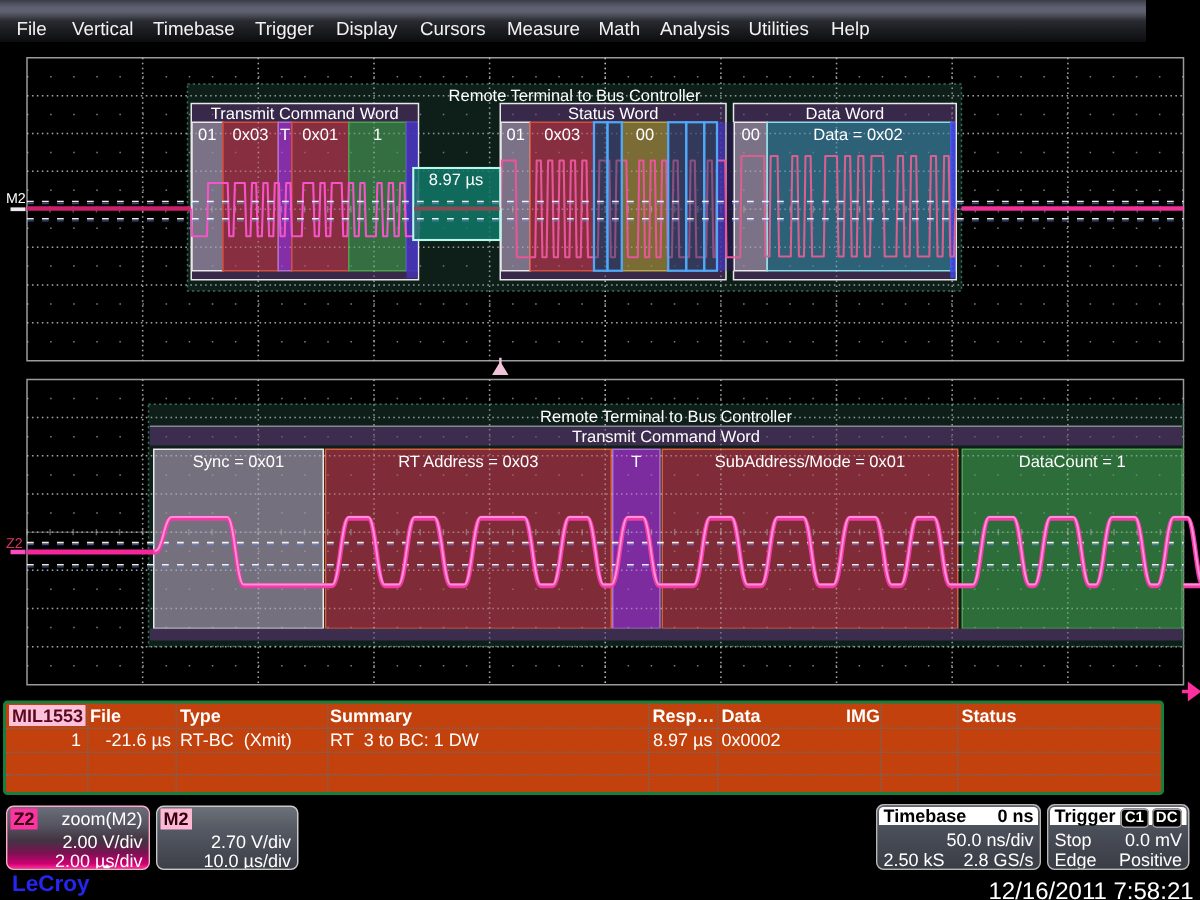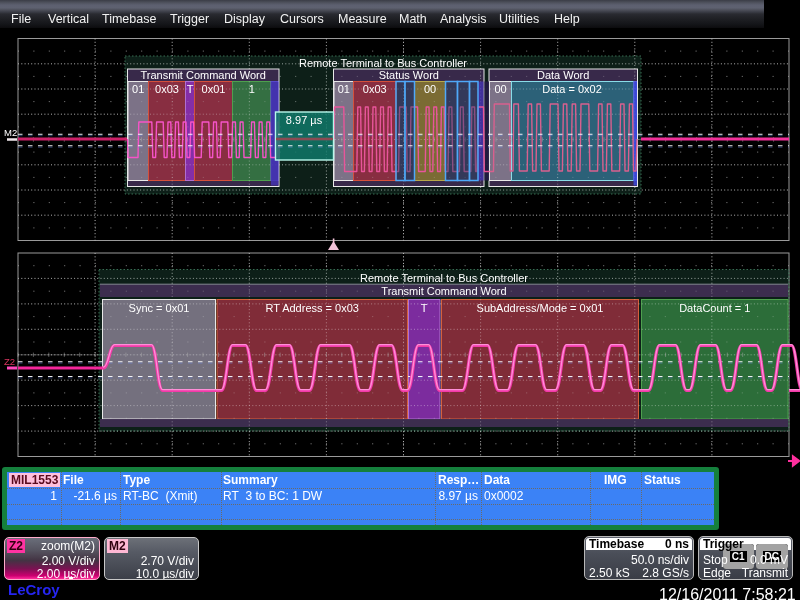--- a/index.html
+++ b/index.html
@@ -12,21 +12,21 @@
 .td{position:absolute;top:17px;font-size:12px;white-space:pre}
 .box{position:absolute;border:1px solid;border-radius:5px;font-size:12px;overflow:hidden}
 .badge{position:absolute;left:2px;top:1px;font-size:12px;font-weight:bold;padding:0 2px}
 .hdr{position:absolute;left:1px;right:1px;top:1px;height:12px;background:#fff;color:#000;
  font-size:12px;line-height:12px;padding:0 3px;border-radius:3px 3px 0 0}
 .r1{position:absolute;right:4px;top:1px}
 .r2{position:absolute;right:4px;top:16px}
 .r3{position:absolute;right:4px;top:29px}
 .r2l{position:absolute;left:4px;top:16px}
 .r3l{position:absolute;left:4px;top:29px}
-.cbadge{background:#000;color:#fff;font-size:10px;font-weight:bold;border:7px solid #a3a3a3;
+.cbadge{background:#000;color:#fff;font-size:10px;font-weight:bold;border:1px solid #a3a3a3;
  border-radius:3px;padding:0 2px;margin-left:2px}
 </style></head>
 <body>
 <svg width="800" height="600" viewBox="0 0 800 600" style="position:absolute;top:0;left:0">
 <style>.t11{font-family:"Liberation Sans",sans-serif;font-size:11px;fill:#fff}.t10{font-family:"Liberation Sans",sans-serif;font-size:10px;fill:#fff}.t9{font-family:"Liberation Sans",sans-serif;font-size:9.5px;fill:#fff}</style>
 <line x1="95.1" y1="38.5" x2="95.1" y2="240.5" stroke="#d0d0d0" stroke-width="1" stroke-dasharray="1 2.3" opacity="0.55"></line>
 <line x1="172.2" y1="38.5" x2="172.2" y2="240.5" stroke="#d0d0d0" stroke-width="1" stroke-dasharray="1 2.3" opacity="0.55"></line>
 <line x1="249.3" y1="38.5" x2="249.3" y2="240.5" stroke="#d0d0d0" stroke-width="1" stroke-dasharray="1 2.3" opacity="0.55"></line>
 <line x1="326.4" y1="38.5" x2="326.4" y2="240.5" stroke="#d0d0d0" stroke-width="1" stroke-dasharray="1 2.3" opacity="0.55"></line>
 <line x1="403.5" y1="38.5" x2="403.5" y2="240.5" stroke="#d0d0d0" stroke-width="1" stroke-dasharray="1 2.3" opacity="0.8"></line>
@@ -220,38 +220,38 @@
     <span style="position:absolute;left:170px;top:12px">Trigger</span>
     <span style="position:absolute;left:224px;top:12px">Display</span>
     <span style="position:absolute;left:280px;top:12px">Cursors</span>
     <span style="position:absolute;left:338px;top:12px">Measure</span>
     <span style="position:absolute;left:399px;top:12px">Math</span>
     <span style="position:absolute;left:440px;top:12px">Analysis</span>
     <span style="position:absolute;left:499px;top:12px">Utilities</span>
     <span style="position:absolute;left:554px;top:12px">Help</span>
   </div>
 
-<div style="position:absolute;left:2px;top:467px;width:717px;height:63px;border:5px solid #15803d;border-radius:3px;background:#3b82f6">
+<div style="position:absolute;left:2px;top:467px;width:774px;height:63px;border:2px solid #15803d;border-radius:3px;background:#c2410c">
   <div class="rowline" style="top:16px"></div>
   <div class="rowline" style="top:32px"></div>
   <div class="rowline" style="top:47px"></div>
   <div class="colline" style="left:54px"></div>
   <div class="colline" style="left:113px"></div>
   <div class="colline" style="left:214px"></div>
   <div class="colline" style="left:428px"></div>
   <div class="colline" style="left:474px"></div>
   <div class="colline" style="left:583px"></div>
   <div class="colline" style="left:634px"></div>
   <div style="position:absolute;left:2px;top:1px;background:#ffc0dc;color:#5a0a1e;font-weight:bold;font-size:12px;padding:0 2px">MIL1553</div>
   <b class="th" style="left:56px">File</b>
     <b class="th" style="left:116px">Type</b>
   <b class="th" style="left:216px">Summary</b>
     <b class="th" style="left:431px">Resp…</b>
   <b class="th" style="left:477px">Data</b>
-    <b class="th" style="left:597px">IMG</b>
+    <b class="th" style="left:560px">IMG</b>
   <b class="th" style="left:637px">Status</b>
   <span class="td" style="left:2px;width:48px;text-align:right">1</span>
   <span class="td" style="left:56px;width:54px;text-align:right">-21.6 µs</span>
   <span class="td" style="left:116px">RT-BC&nbsp;&nbsp;(Xmit)</span>
   <span class="td" style="left:216px">RT&nbsp; 3 to BC: 1 DW</span>
   <span class="td" style="left:428px;width:43px;text-align:right">8.97 µs</span>
   <span class="td" style="left:477px">0x0002</span>
 </div>
 
 <div class="box" style="left:4px;top:537px;width:96px;height:43px;border-color:#ffaccc;background:linear-gradient(180deg,#6a6e7a 0%,#565460 30%,#433343 55%,#7a1252 75%,#cc0070 92%,#ff2f9c 100%)">
@@ -271,14 +271,14 @@
  <div class="hdr"><b>Timebase</b><b style="float:right">0 ns</b></div>
  <span class="r2">50.0 ns/div</span>
  <span class="r3l">2.50 kS</span>
     <span class="r3">2.8 GS/s</span>
 </div>
 <div class="box" style="left:698px;top:536px;width:95px;height:44px;border-color:#b8b8b8;background:linear-gradient(180deg,#606470 0%,#4a4e58 40%,#3a3d46 100%)">
  <div class="hdr"><b>Trigger</b><span style="float:right"><span class="cbadge">C1</span><span class="cbadge">DC</span></span></div>
  <span class="r2l">Stop</span>
     <span class="r2">0.0 mV</span>
  <span class="r3l">Edge</span>
-    <span class="r3">Transmit</span>
+    <span class="r3">Positive</span>
 </div>
 <div style="position:absolute;left:659px;top:586px;font-size:16px;color:#fff">12/16/2011 7:58:21 AM</div>
 </body></html>

